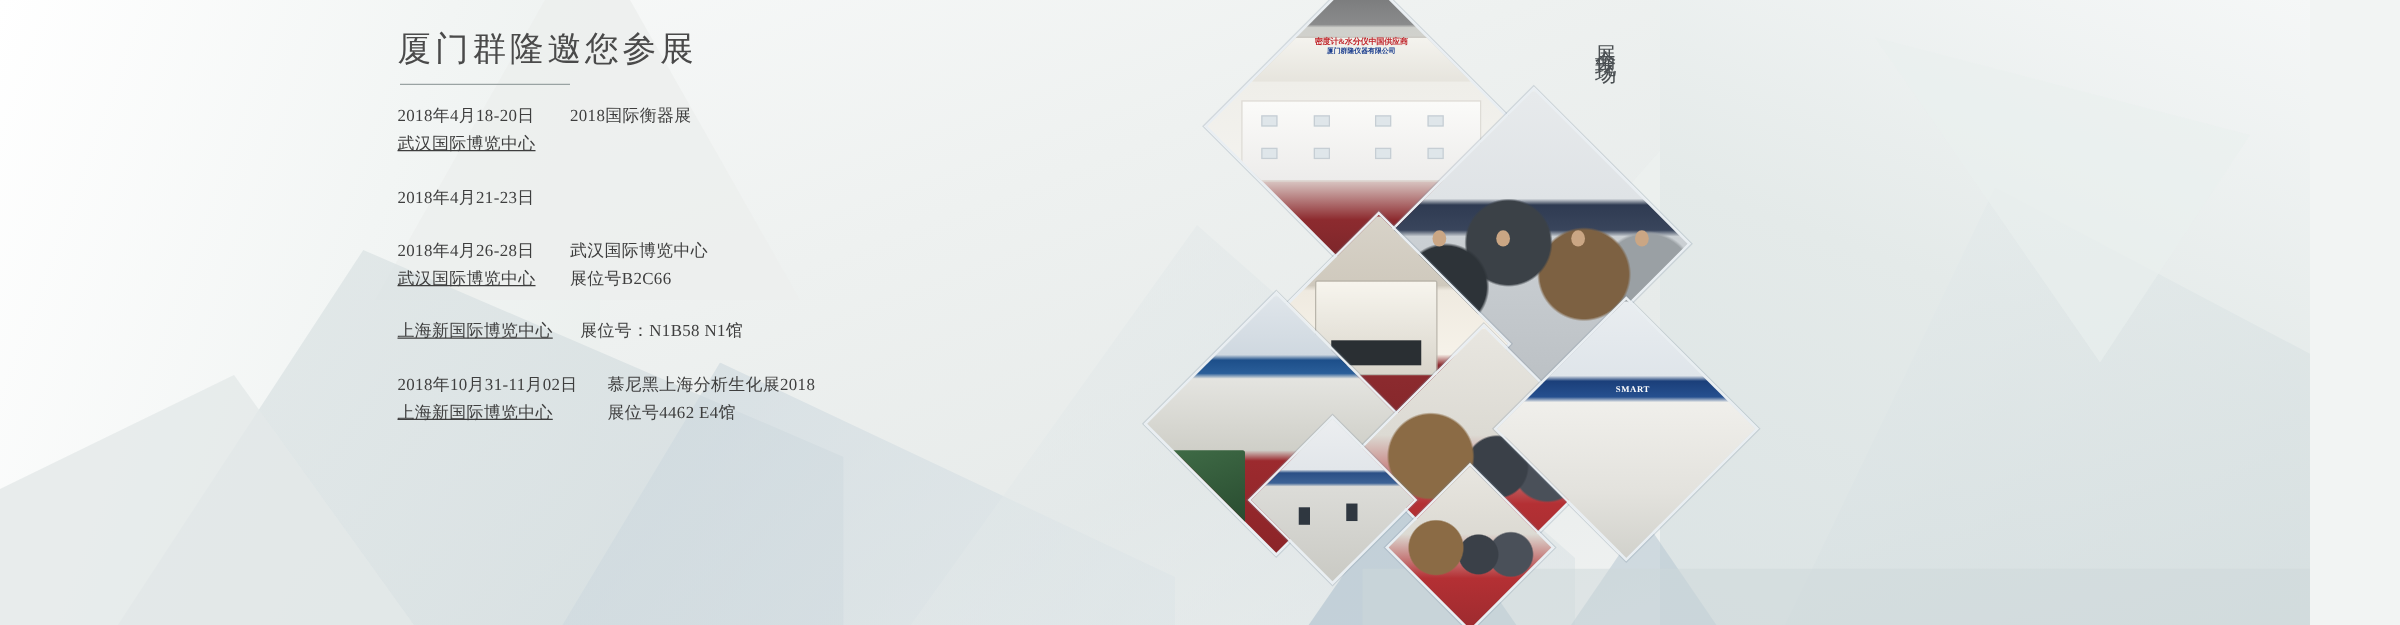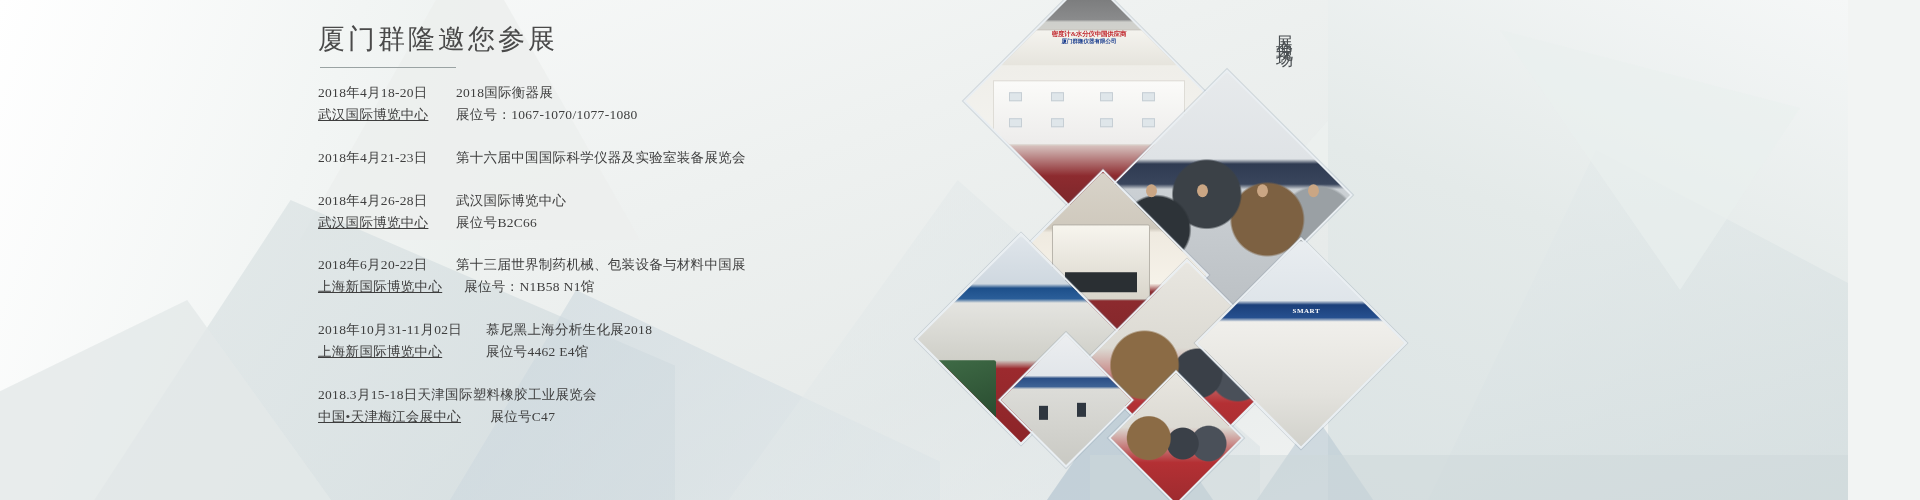--- a/index.html
+++ b/index.html
@@ -230,81 +230,64 @@
 
     <div class="entry">
       <div class="row">
         <span class="date">2018年4月18-20日</span>
         <span class="sep"></span>
         <span class="title">2018国际衡器展</span>
       </div>
       <div class="row">
         <span class="venue">武汉国际博览中心</span>
         <span class="sep"></span>
-        <span class="booth">展位号：1067-1070/1077-1080</span>
       </div>
     </div>
 
     <div class="entry">
       <div class="row">
         <span class="date">2018年4月21-23日</span>
         <span class="sep"></span>
-        <span class="title">第十六届中国国际科学仪器及实验室装备展览会</span>
       </div>
     </div>
 
     <div class="entry">
       <div class="row">
         <span class="date">2018年4月26-28日</span>
         <span class="sep"></span>
         <span class="title">武汉国际博览中心</span>
       </div>
       <div class="row">
         <span class="venue">武汉国际博览中心</span>
         <span class="sep"></span>
         <span class="booth">展位号B2C66</span>
       </div>
     </div>
 
     <div class="entry">
       <div class="row">
-        <span class="date">2018年6月20-22日</span>
-        <span class="sep"></span>
-        <span class="title">第十三届世界制药机械、包装设备与材料中国展</span>
-      </div>
-      <div class="row">
         <span class="venue">上海新国际博览中心</span>
         <span class="sep"></span>
         <span class="booth">展位号：N1B58 N1馆</span>
       </div>
     </div>
 
     <div class="entry wide">
       <div class="row">
         <span class="date">2018年10月31-11月02日</span>
         <span class="sep"></span>
         <span class="title">慕尼黑上海分析生化展2018</span>
       </div>
       <div class="row">
         <span class="venue">上海新国际博览中心</span>
         <span class="sep"></span>
         <span class="booth">展位号4462 E4馆</span>
       </div>
     </div>
 
-    <div class="entry flat">
-      <div class="row">
-        <span class="date">2018.3月15-18日天津国际塑料橡胶工业展览会</span>
-      </div>
-      <div class="row">
-        <span class="venue">中国•天津梅江会展中心</span>
-        <span class="sep"></span>
-        <span class="booth">展位号C47</span>
-      </div>
-    </div>
   </div>
 
   <div class="collage">
 
     <div class="dia big" style="left: -8px; top: 12px;">
       <div class="inner ph-booth1">
         <div class="banner">
           <b>密度计&amp;水分仪中国供应商</b>
           <i>厦门群隆仪器有限公司</i>
         </div>

